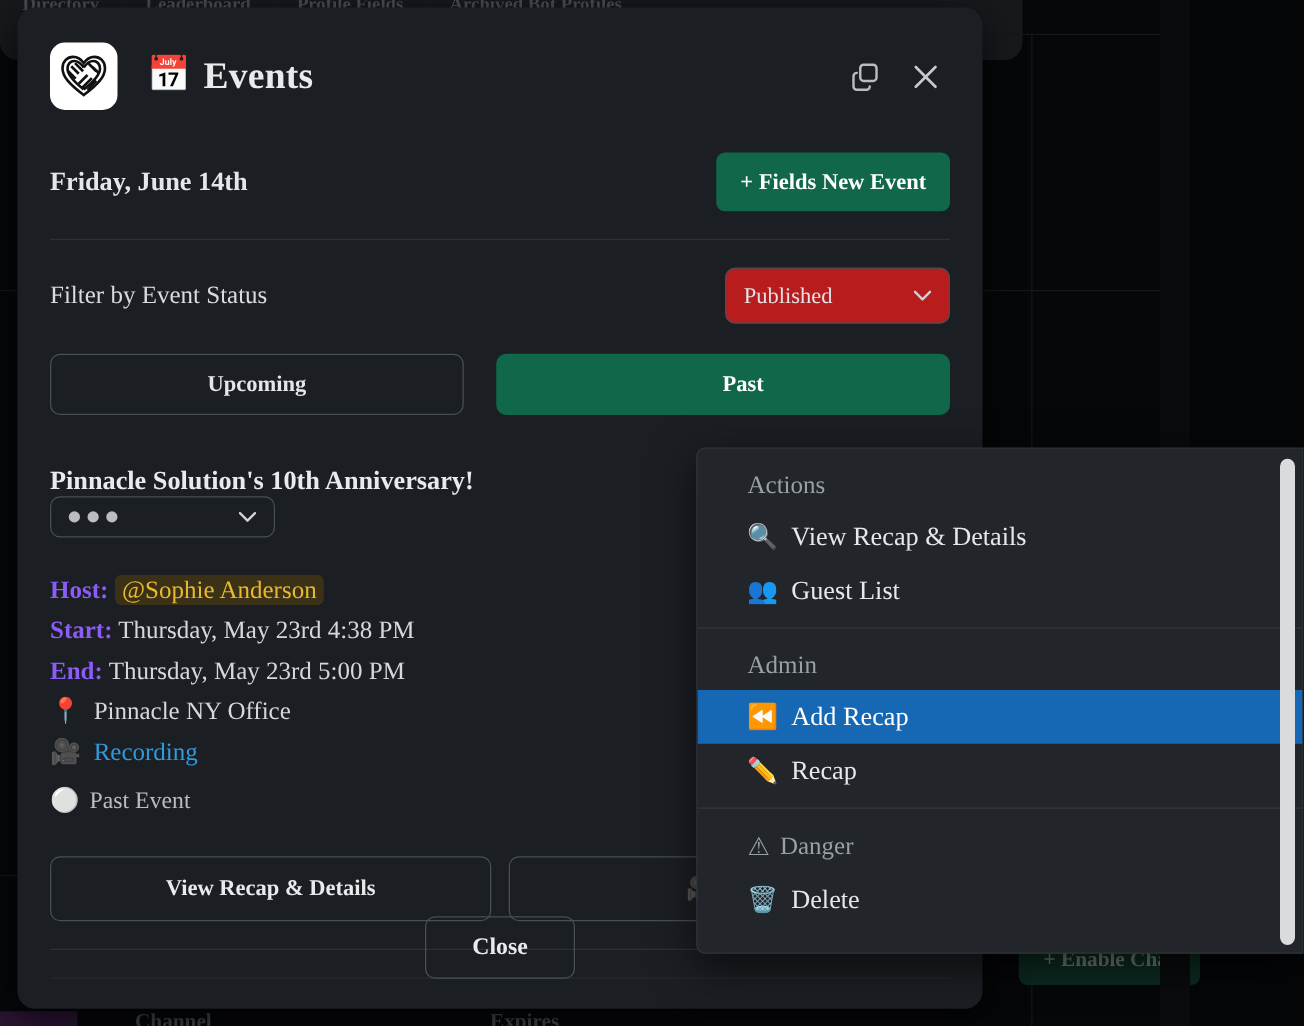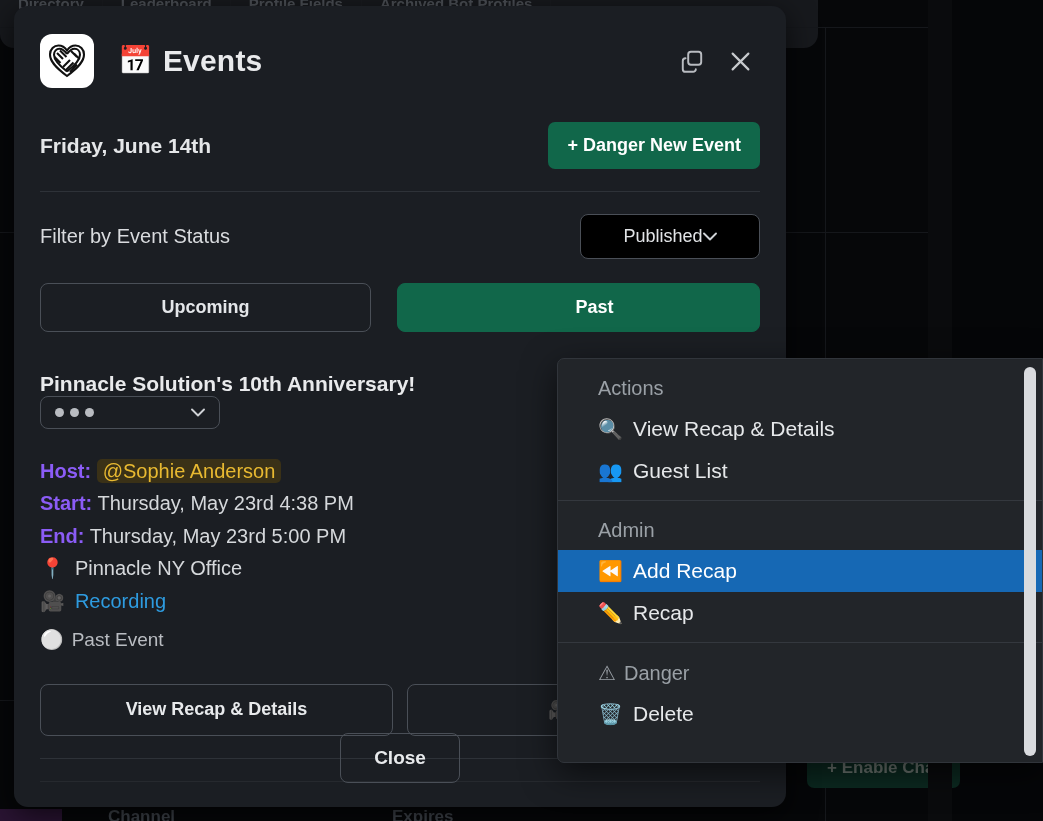--- a/index.html
+++ b/index.html
@@ -3,21 +3,21 @@
 <meta charset="utf-8">
 <style>
   html, body {
     margin: 0; padding: 0;
     width: 1043px; height: 821px;
     overflow: hidden;
     background: #050608;
     font-family: "Liberation Sans", sans-serif;
   }
 
-  #root { position: relative; width: 952px; height: 821px; }
+  #root { position: relative; width: 952px; height: 821px; font-family: Liberation Serif, serif; }
 
   
   .bg-app {
     position: absolute; inset: 0;
     background: #060709;
   }
   .bg-tabstrip {
     position: absolute; left: 0; top: 0; width: 1043px; height: 10px;
     display: flex; align-items: flex-end; gap: 0;
     overflow: hidden;
@@ -115,23 +115,23 @@
   }
 
   .row-filter {
     display: flex; align-items: center; justify-content: space-between;
     padding: 22px 0 16px 0;
   }
   .filter-label { color: #d9dbde; font-size: 20px; }
   .select-box {
     width: 180px; box-sizing: border-box;
     border: 1px solid #4a4f57; border-radius: 8px;
-    background: #000000; color: #e2e4e7;
+    background: #b91c1c; color: #e2e4e7;
     font-size: 18px; padding: 11px 14px;
-    display: flex; align-items: center; justify-content: center;
+    display: flex; align-items: center; justify-content: space-between;
     cursor: pointer;
   }
   .chev { width: 14px; height: 9px; flex: none; }
   .chev svg { display: block; }
 
   .row-tabs { display: flex; gap: 26px; padding: 8px 0 16px 0; }
   .tabbtn {
     flex: 1; text-align: center;
     padding: 13px 0; border-radius: 8px;
     font-size: 18px; font-weight: 700; cursor: pointer;
@@ -289,21 +289,21 @@
             <path d="M5 5 L19 19 M19 5 L5 19"></path>
           </svg>
         </span>
       </div>
     </div>
 
     <div class="modal-body">
 
       <div class="row-date">
         <div class="date-label">Friday, June 14th</div>
-        <button class="btn-create">+ Danger New Event</button>
+        <button class="btn-create">+ Fields New Event</button>
       </div>
 
       <div class="row-filter">
         <div class="filter-label">Filter by Event Status</div>
         <div class="select-box">
           <span>Published</span>
           <span class="chev">
             <svg width="14" height="9" viewBox="0 0 14 9" fill="none" stroke="#cfd2d6" stroke-width="1.9" stroke-linecap="round" stroke-linejoin="round">
                 <path d="M1 1.5 L7 7.5 L13 1.5"></path>
               </svg>

